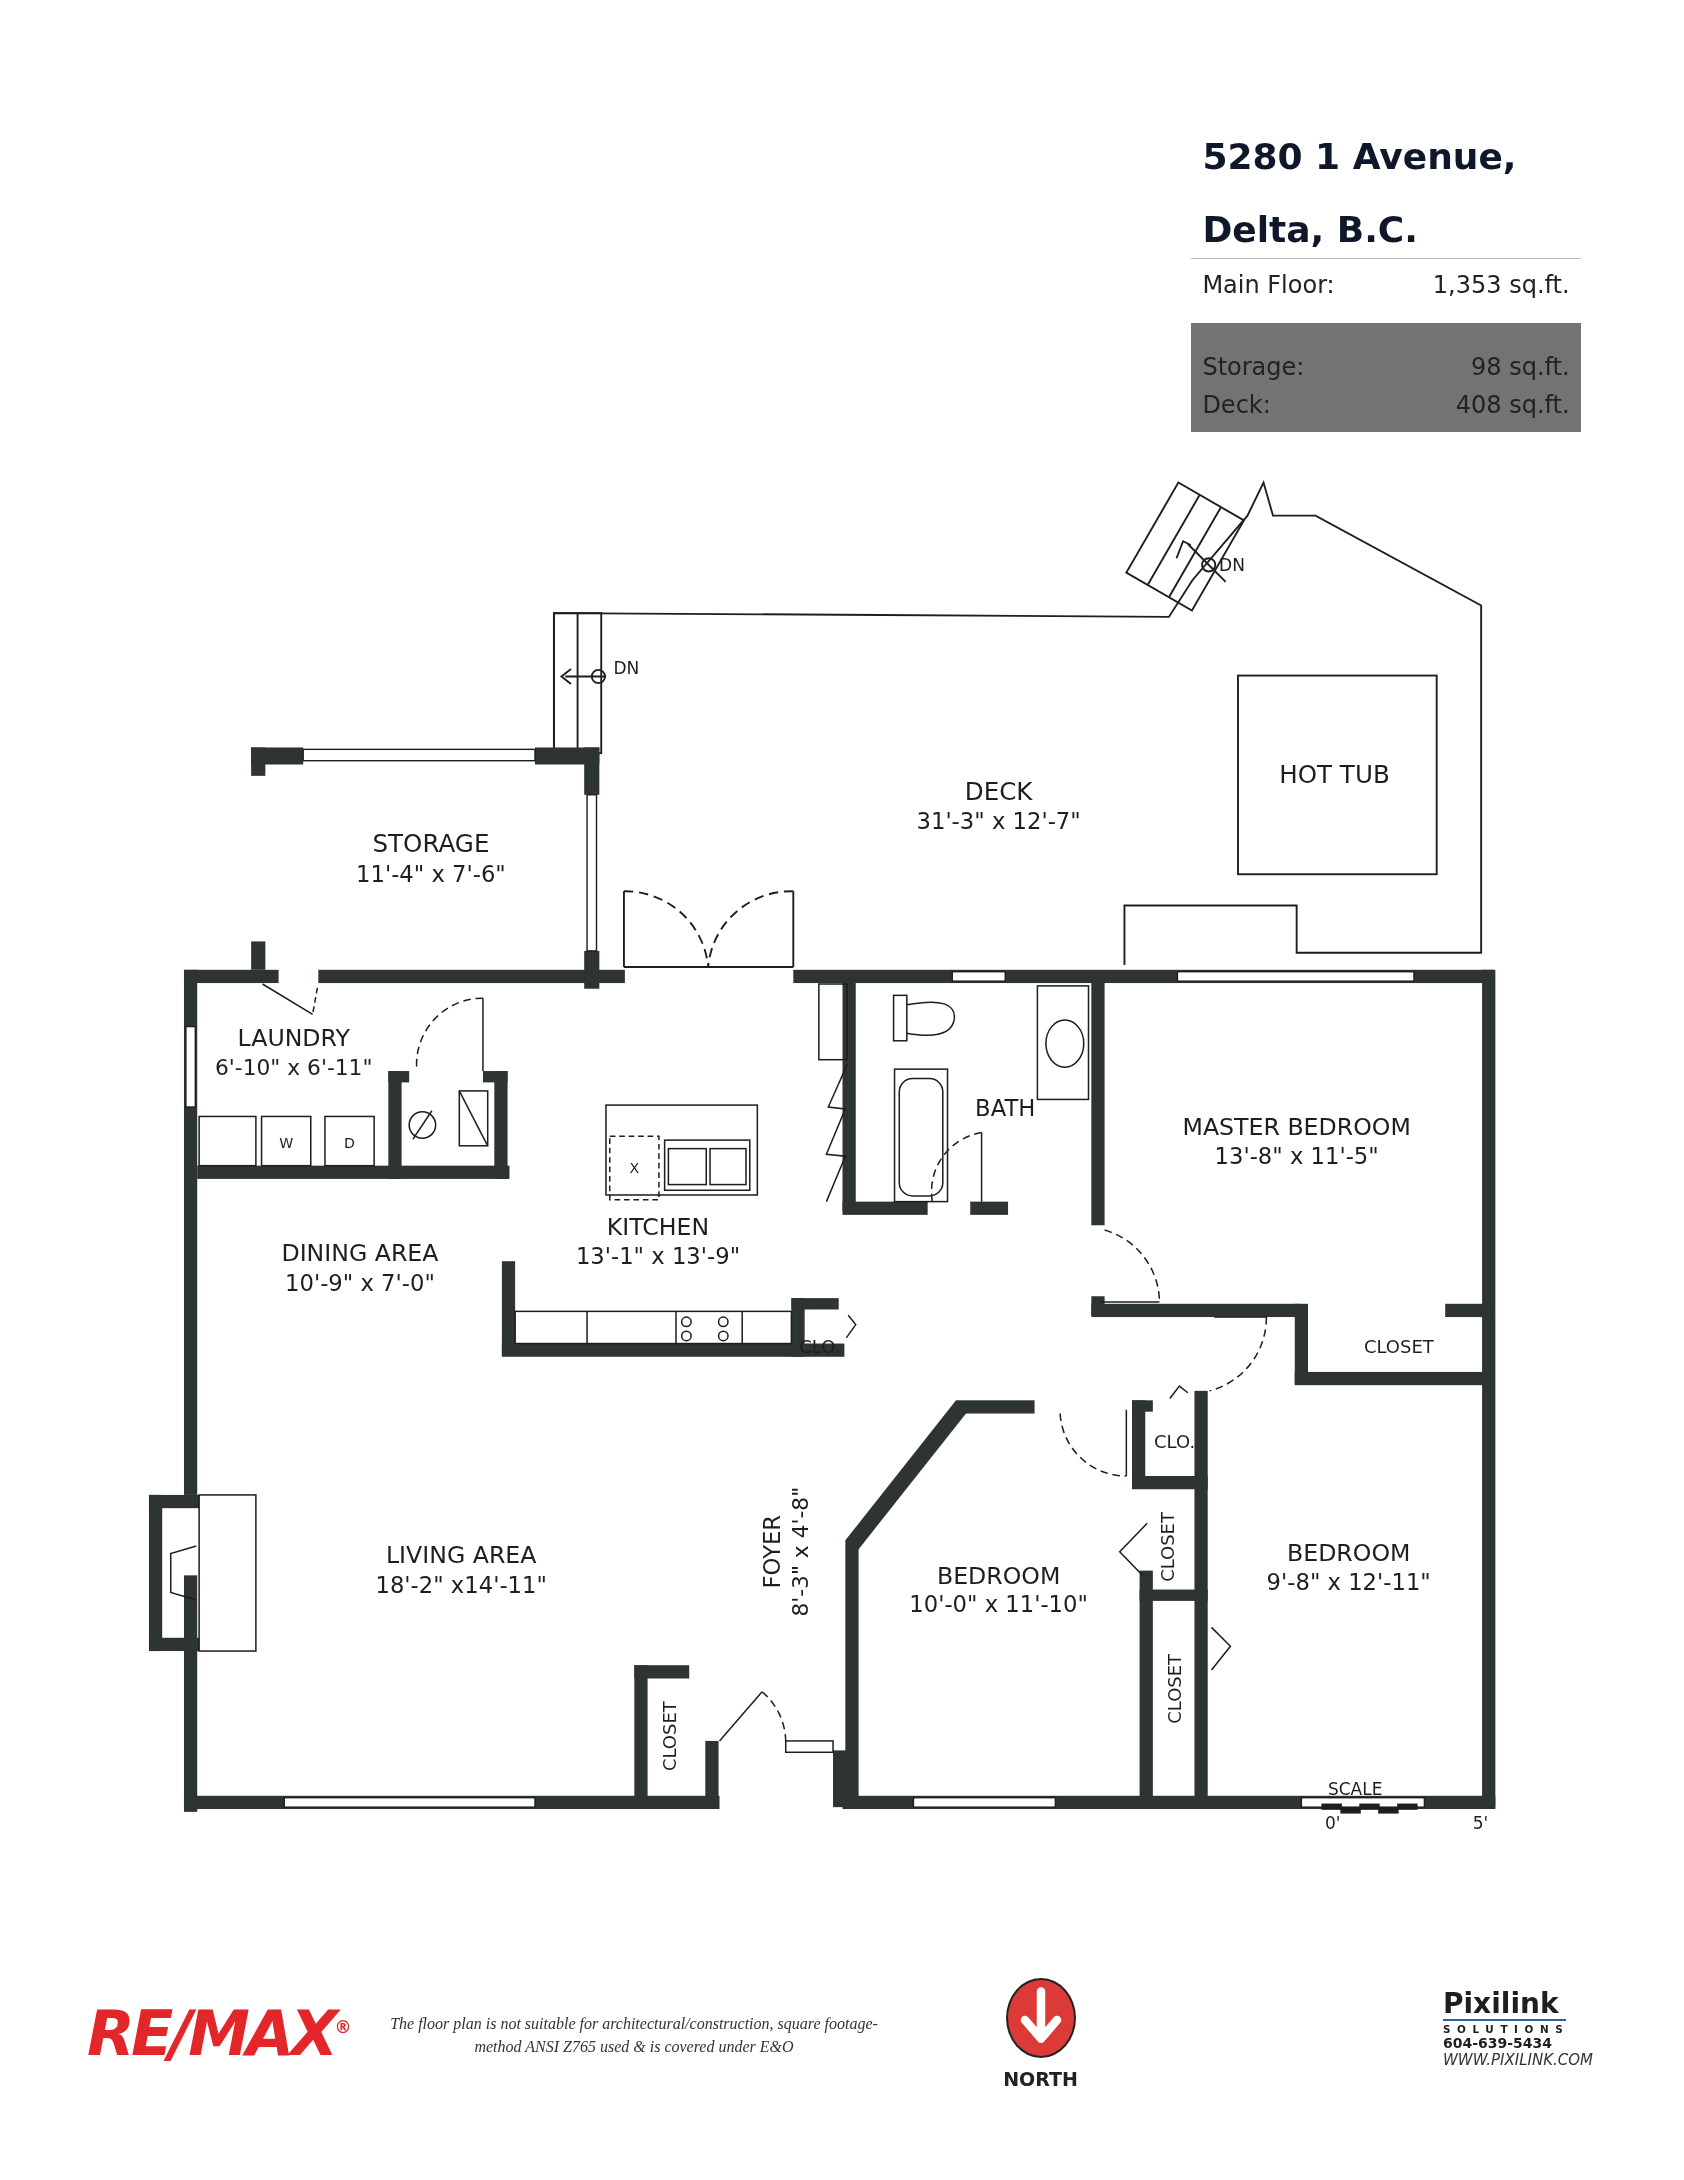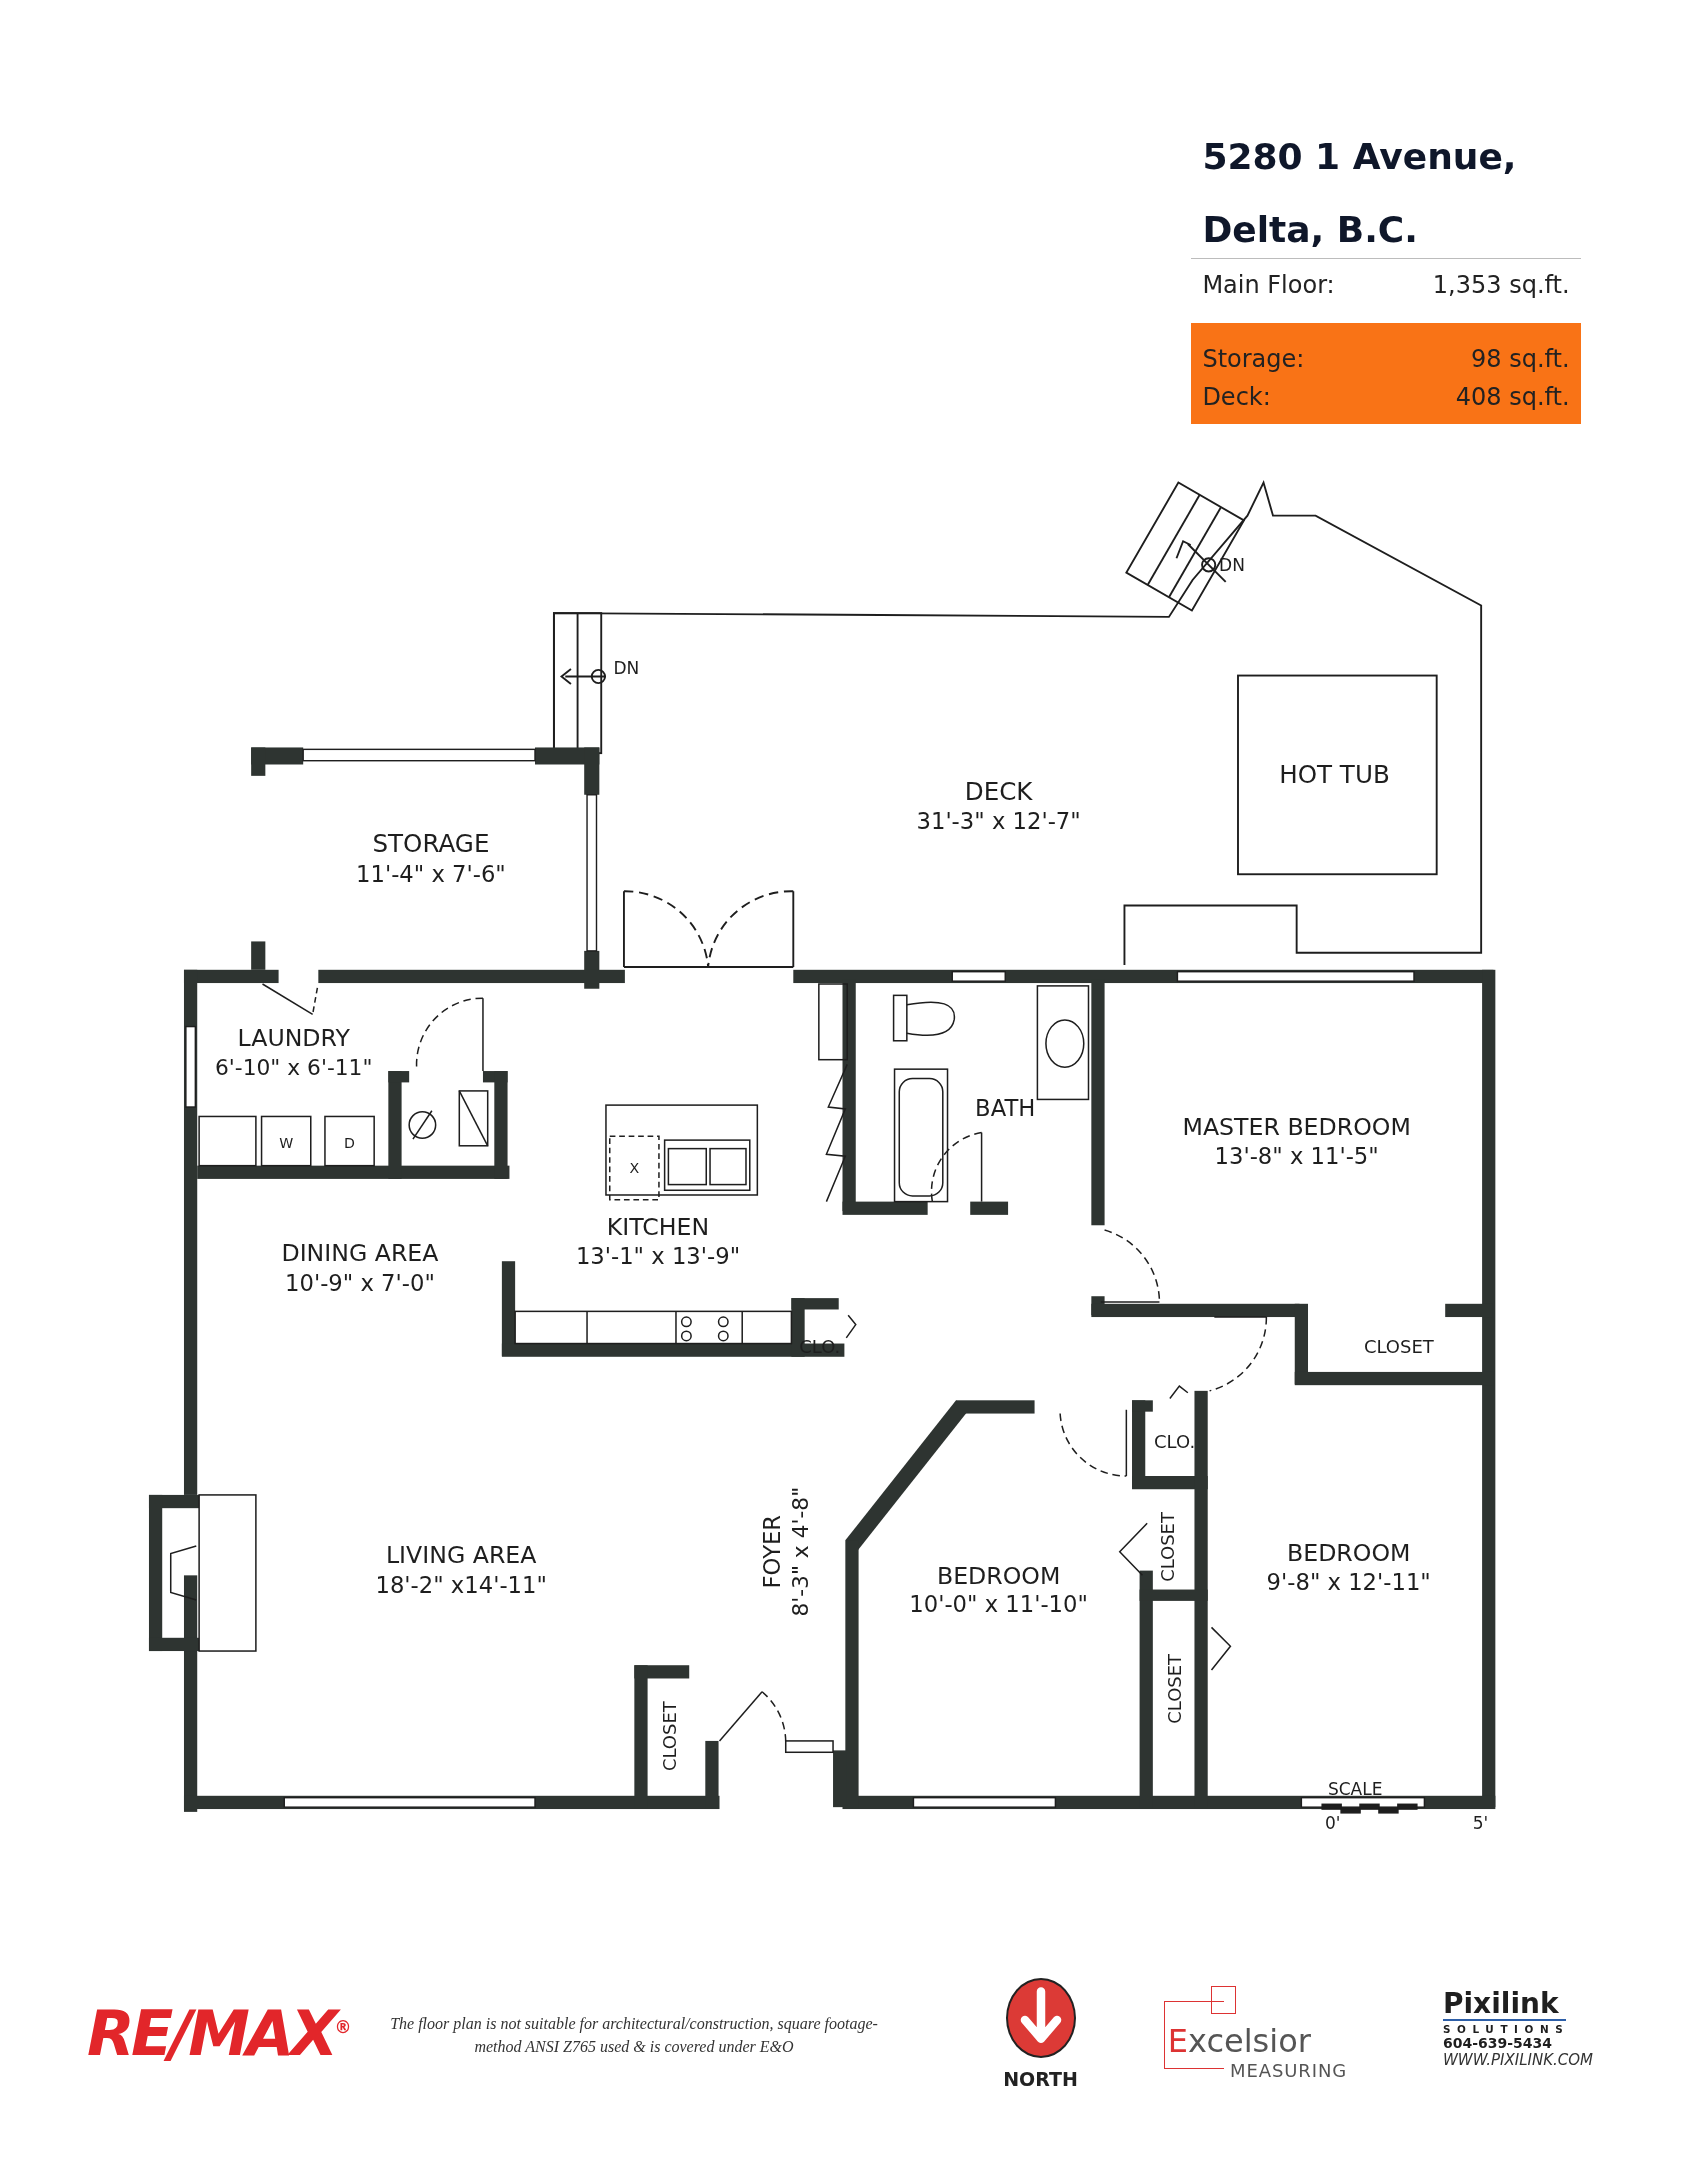--- a/index.html
+++ b/index.html
@@ -2,21 +2,21 @@
 <html style="font-size:15px"><head>
 <meta charset="utf-8">
 <style>
   html, body { margin:0; padding:0; background:#ffffff; }
   body { width:1685px; height:2180px; position:relative; overflow:hidden; font-family:"DejaVu Sans", sans-serif; color:#1e1e1e; }
   .summary { position:absolute; left:1191px; top:106px; width:390px; }
   .summary .addr { font-family:"DejaVu Sans", sans-serif; font-weight:bold; font-size:36px; line-height:45px; color:#0f172a; padding-left:11.4px;margin-top:28px; }
   .summary .rule { border-top:1.9px solid #bcbcbc; margin-top:5.7px; }
   .summary .row { display:flex; justify-content:space-between; font-size:24px; line-height:38px; padding:0 11.4px; color:#222; }
   .summary .main { padding-top:7.6px; padding-bottom:19px; }
-  .summary .grey { background:#f97316; padding-top:17px; padding-bottom:7.6px; }
+  .summary .grey { background:#737373; padding-top:25px; padding-bottom:7.6px; }
   svg.plan { position:absolute; left:0; top:0; }
   .lbl { font-family:"DejaVu Sans", sans-serif; fill:#1e1e1e; }
   .footer { position:absolute; top:1978px; left:0; width:1468px; height:104px; }
   .remax { position:absolute; left:87px; top:19px; font-family:"DejaVu Sans", sans-serif; font-weight:bold; font-size:62px; letter-spacing:-3.8px; color:#e2262a; font-style:italic; }
   .remax sup { font-size:17px; color:#e2262a; font-style:normal; }
   .disclaimer { position:absolute; left:388px; top:34px; width:492px; text-align:center; font-style:italic; font-size:16px; line-height:23px; color:#333;font-family:Liberation Serif, serif; }
   .north { position:absolute; left:998px; top:0; width:85px; text-align:center; }
   .north .circ { width:66px; height:76px; border-radius:50%; background:#dc3a36; border:2.8px solid #222; margin:0 auto; position:relative; }
   .north .txt { font-weight:bold; font-size:19px; margin-top:9.5px; color:#222; }
   .excel { position:absolute; left:1164px; top:3.8px; width:227px; height:95px; }
@@ -281,26 +281,20 @@
   </div>
   <div class="disclaimer">The floor plan is not suitable for architectural/construction, square footage-method ANSI Z765 used &amp; is covered under E&amp;O</div>
   <div class="north">
     <div class="circ">
       <svg width="66" height="76" viewBox="0 0 70 80">
         <path d="M35 12 L35 58 M18 42 L35 62 L52 42" stroke="#fff" stroke-width="9" fill="none" stroke-linecap="round" stroke-linejoin="round"></path>
       </svg>
     </div>
     <div class="txt">NORTH</div>
   </div>
-  <div class="excel">
-    <div class="box"></div>
-    <div class="cube"></div>
-    <div class="name"><span>E</span><b style="font-weight:normal">xcelsior</b></div>
-    <div class="meas">MEASURING</div>
-  </div>
   <div class="pixi">
     <div class="logo">Pixilink</div>
     <div class="sol">SOLUTIONS</div>
     <div class="ph">604-639-5434</div>
     <div class="web">WWW.PIXILINK.COM</div>
   </div>
 </div>
 
 
 </body></html>

